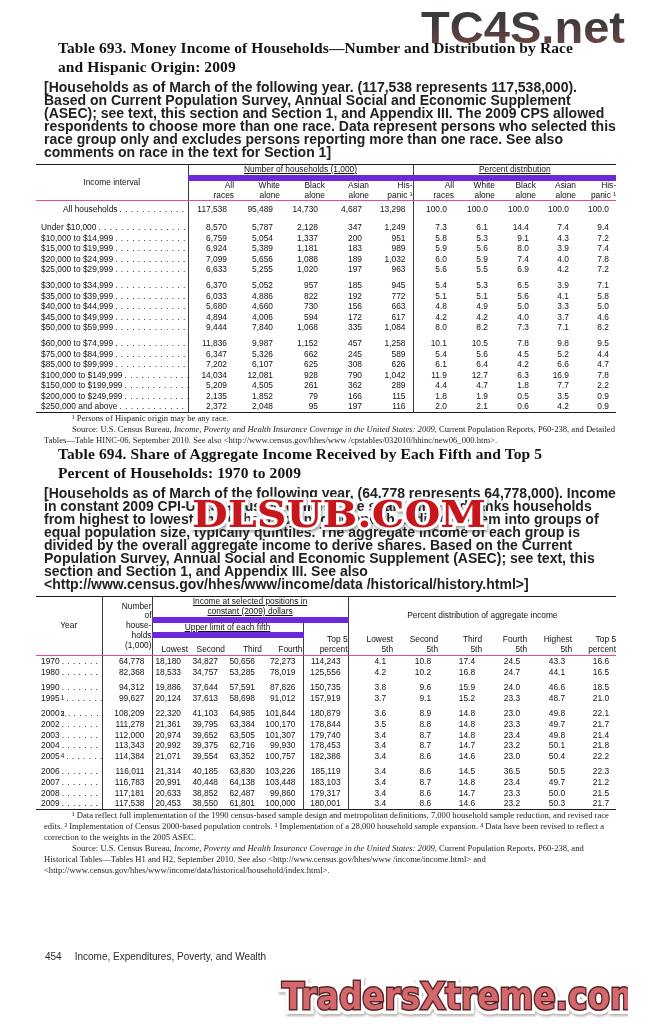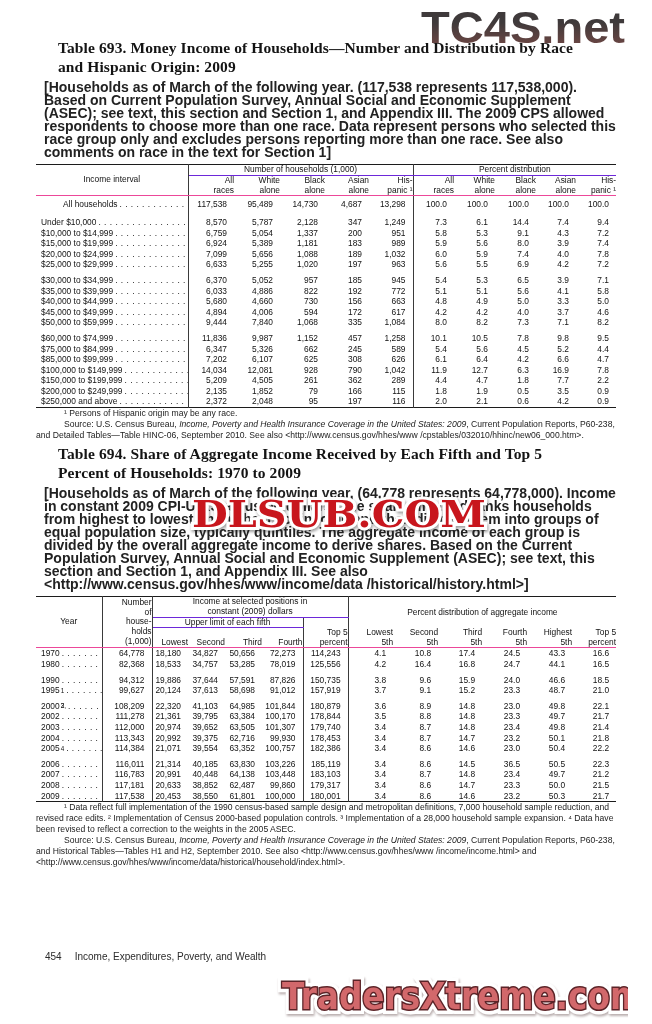--- a/index.html
+++ b/index.html
@@ -13,37 +13,37 @@
     font-size:15.5px; line-height:19px; margin:0 0 0 22px; color:#141414;
     letter-spacing:0.1px;
   }
   .hn { font-size:14px; line-height:13px; margin:5px 0 0 8px; color:#222;font-weight:bold; }
   table.tbl {
     border-collapse:collapse; table-layout:fixed; width:580px; margin-top:5px;
     border-top:1.5px solid #1c1c1c; border-bottom:1.2px solid #1c1c1c;
   }
   .tbl th, .tbl td { font-weight:normal; font-size:8.4px; line-height:10.6px; padding:0; color:#121212; }
   .tbl thead th { line-height:9.8px; }
-  .grp   { text-align:center; border-bottom:1px solid #6d28d9; padding:2px 0 2px; }
+  .grp   { text-align:center; border-bottom:6px solid #6d28d9; padding:2px 0 2px;text-decoration:underline; }
   .grpm  { text-align:center; vertical-align:middle; white-space:pre-line; }
   .colh  { text-align:right; vertical-align:bottom; white-space:pre-line; padding:1px 7px 2px 0; }
   .numh  { text-align:right; vertical-align:middle; white-space:pre-line; padding:1px 4px 2px 0; }
   .stubh { text-align:center; vertical-align:middle; }
   .hb    { border-bottom:1px solid #ec4899; }
   .vline { border-right:1px solid #3a3a3a; }
   td.num { text-align:right; padding-right:7px; white-space:nowrap; }
   td.stub .stubflex { display:flex; overflow:hidden; padding-left:5px;align-items:center; }
   tr.ind td.stub .stubflex { padding-left:27px; }
   .lbl   { white-space:nowrap; }
   .leader{ flex:1 1 auto; overflow:hidden; white-space:nowrap; margin-left:2px; letter-spacing:0.5px; }
   tr.gap td { padding-top:5px; }
   tr.bold { font-weight:bold; }
   tr.bold td { padding-top:3px; padding-bottom:2px; }
   sup { font-size:6.3px; line-height:0; vertical-align:super; padding-left:1px; }
-  .fn  { font-size:8.6px; line-height:11px; margin:0 0 0 0; text-indent:28px; color:#222; }
+  .fn  { font-size:8.6px; line-height:11px; margin:0 0 0 8px; text-indent:28px; color:#222;font-family:Liberation Serif, serif; }
   .fn:first-of-type { margin-top:6px; }
   .footer-left  { position:absolute; left:45px; top:951px; font-size:10px; color:#2b2b2b; }
   .footer-left .num { margin-right:13px; }
   .footer-right { position:absolute; right:59px; top:967px; font-size:9.3px; color:#2b2b2b; }
   .wm { position:absolute; z-index:10; }
   #wm-top { top:3px; right:0; mix-blend-mode:multiply; }
   #wm-mid { top:491px; left:185px; filter:drop-shadow(1px 2px 1.5px rgba(40,40,40,0.45)); }
   #wm-bot { top:971px; left:274px; filter:drop-shadow(1px 2px 1px rgba(60,30,30,0.35)); }
 </style>
 </head>
@@ -514,21 +514,21 @@
                 <span class="leader">. . . . . . . . . . . . . . . . . . . . . . . . . . . . . . . . . . . . . . . . . . . . . . . . . . . . . . . . . . . . </span>
               </div>
             </td>
             <td class="num vline">82,368</td>
             <td class="num">18,533</td>
             <td class="num">34,757</td>
             <td class="num">53,285</td>
             <td class="num vline">78,019</td>
             <td class="num vline">125,556</td>
             <td class="num">4.2</td>
-            <td class="num">16.4</td>
+            <td class="num">10.2</td>
             <td class="num">16.8</td>
             <td class="num">24.7</td>
             <td class="num">44.1</td>
             <td class="num">16.5</td>
           </tr>
           <tr class="gap">
             <td class="stub vline">
               <div class="stubflex">
                 <span class="lbl">1990</span>
                 <span class="leader">. . . . . . . . . . . . . . . . . . . . . . . . . . . . . . . . . . . . . . . . . . . . . . . . . . . . . . . . . . . . </span>

